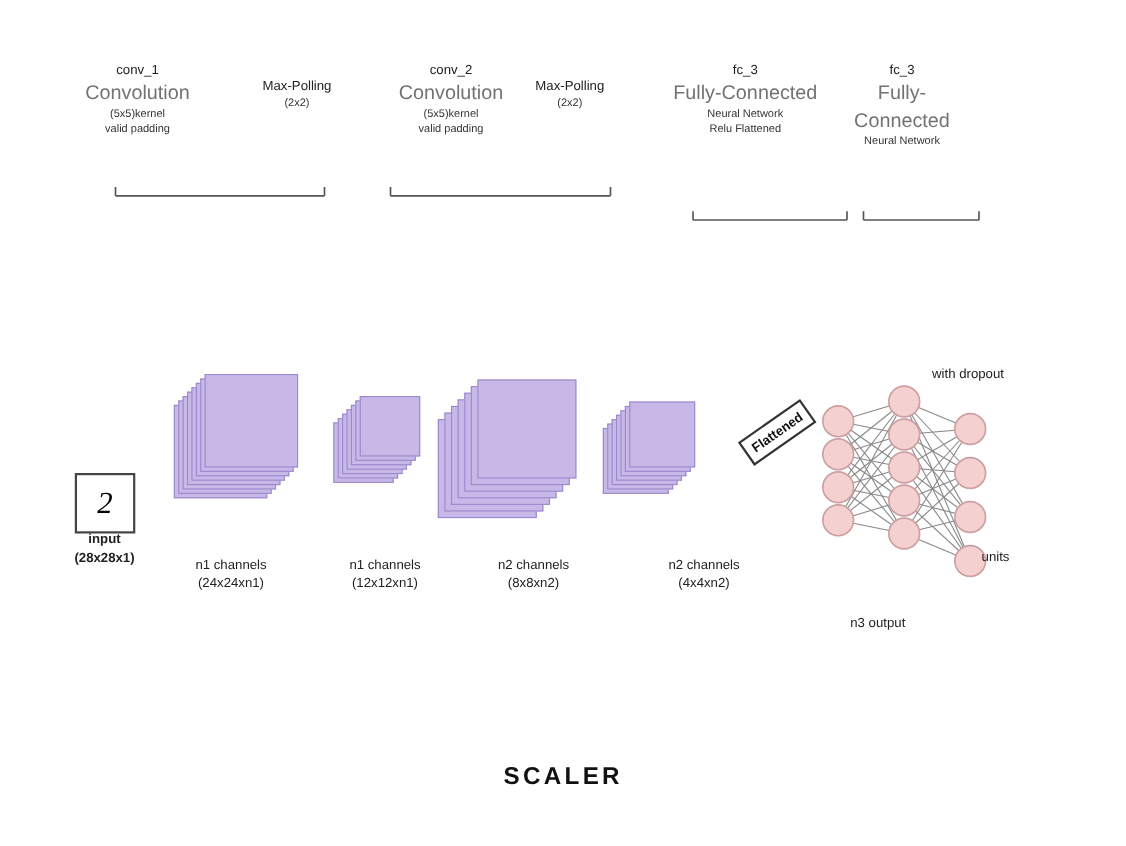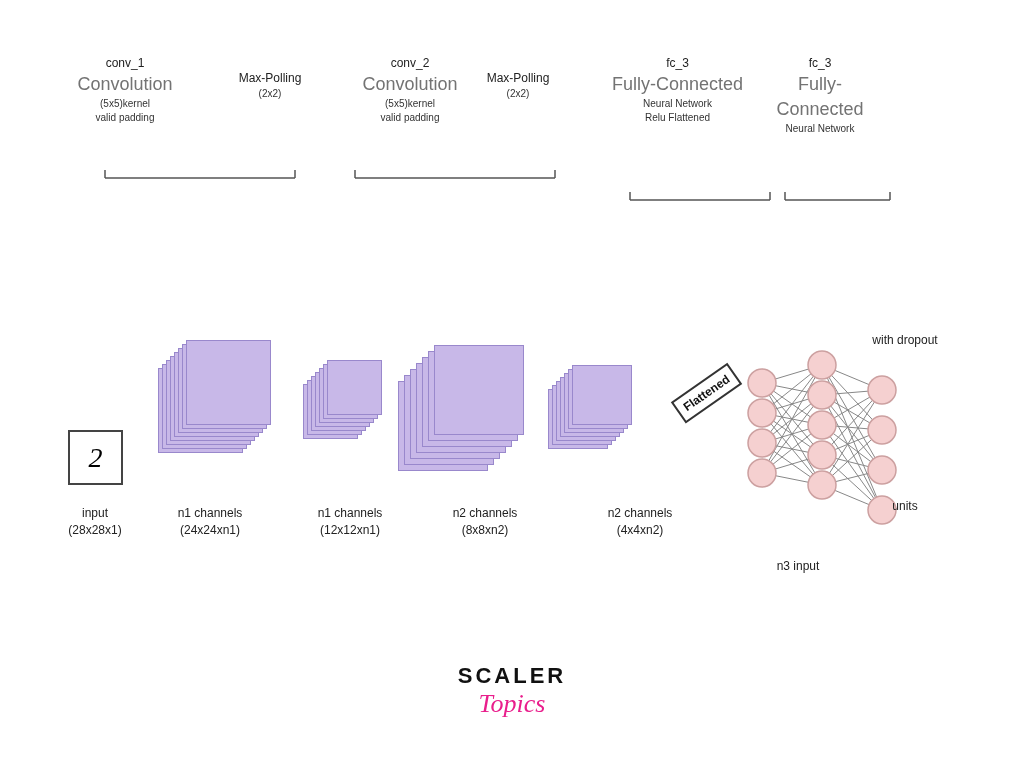--- a/index.html
+++ b/index.html
@@ -273,21 +273,21 @@
     <div style="position:absolute; width:60px; height:60px; background:#c8b8e8; border:1.5px solid #9988cc; top:20px; left:12px;"></div>
     <div style="position:absolute; width:60px; height:60px; background:#c8b8e8; border:1.5px solid #9988cc; top:16px; left:16px;"></div>
     <div style="position:absolute; width:60px; height:60px; background:#c8b8e8; border:1.5px solid #9988cc; top:12px; left:20px;"></div>
     <div style="position:absolute; width:60px; height:60px; background:#c8b8e8; border:1.5px solid #9988cc; top:8px; left:24px;"></div>
     <div style="position:absolute; width:60px; height:60px; background:#c8b8e8; border:1.5px solid #9988cc; top:4px; left:28px;"></div>
     <div style="position:absolute; width:60px; height:60px; background:#c8b8e8; border:1.5px solid #9988cc; top:0px; left:32px;"></div>
   </div>
 
   <div class="flattened-box" style="top:380px; left:672px;">Flattened</div>
 
-  <div class="viz-label" style="left:50px; top:505px; width:90px;">
+  <div class="viz-label" style="left:50px; top:482px; width:90px;font-weight:bold;">
     <div>input</div>
     <div>(28x28x1)</div>
   </div>
 
   <div class="viz-label" style="left:155px; top:505px; width:110px;">
     <div>n1 channels</div>
     <div>(24x24xn1)</div>
   </div>
 
   <div class="viz-label" style="left:295px; top:505px; width:110px;">
@@ -299,29 +299,28 @@
     <div>n2 channels</div>
     <div>(8x8xn2)</div>
   </div>
 
   <div class="viz-label" style="left:585px; top:505px; width:110px;">
     <div>n2 channels</div>
     <div>(4x4xn2)</div>
   </div>
 
   <div class="viz-label" style="left:758px; top:558px; width:80px;">
-    <div>n3 input</div>
-  </div>
-
-  <div class="viz-label" style="left:855px; top:332px; width:100px;">
+    <div>n3 output</div>
+  </div>
+
+  <div class="viz-label" style="left:830px; top:332px; width:100px;">
     <div>with dropout</div>
   </div>
 
   <div class="viz-label" style="left:870px; top:498px; width:70px;">
     <div>units</div>
   </div>
 
   <div class="footer">
     <div class="footer-scaler">SCALER</div>
-    <div class="footer-topics">Topics</div>
   </div>
 
 </div>
 
 </body></html>

